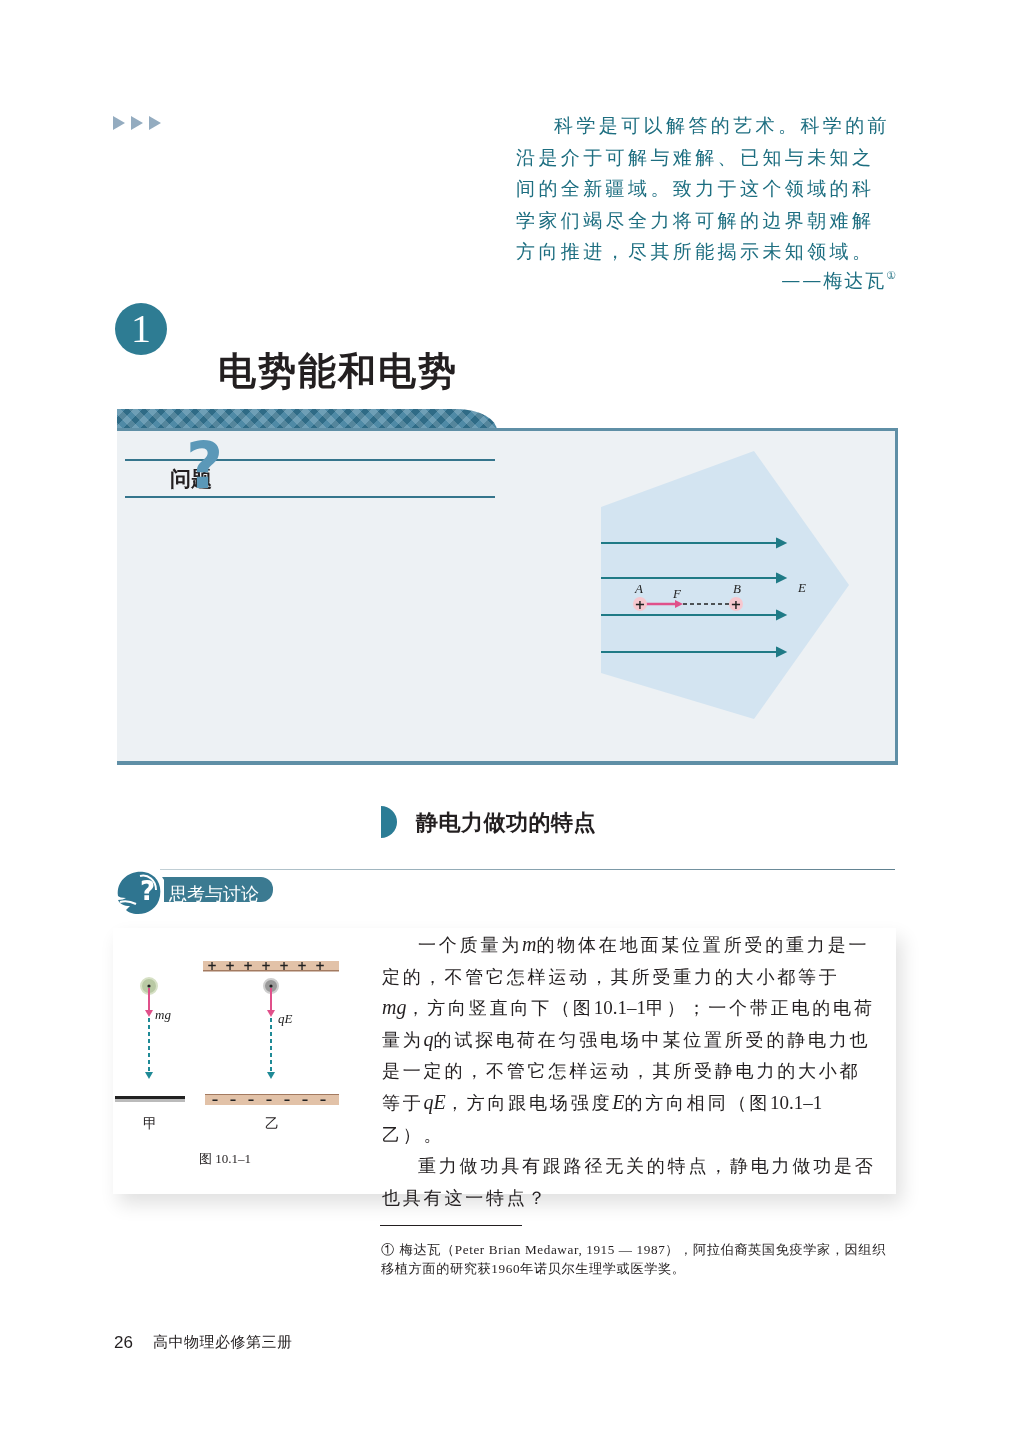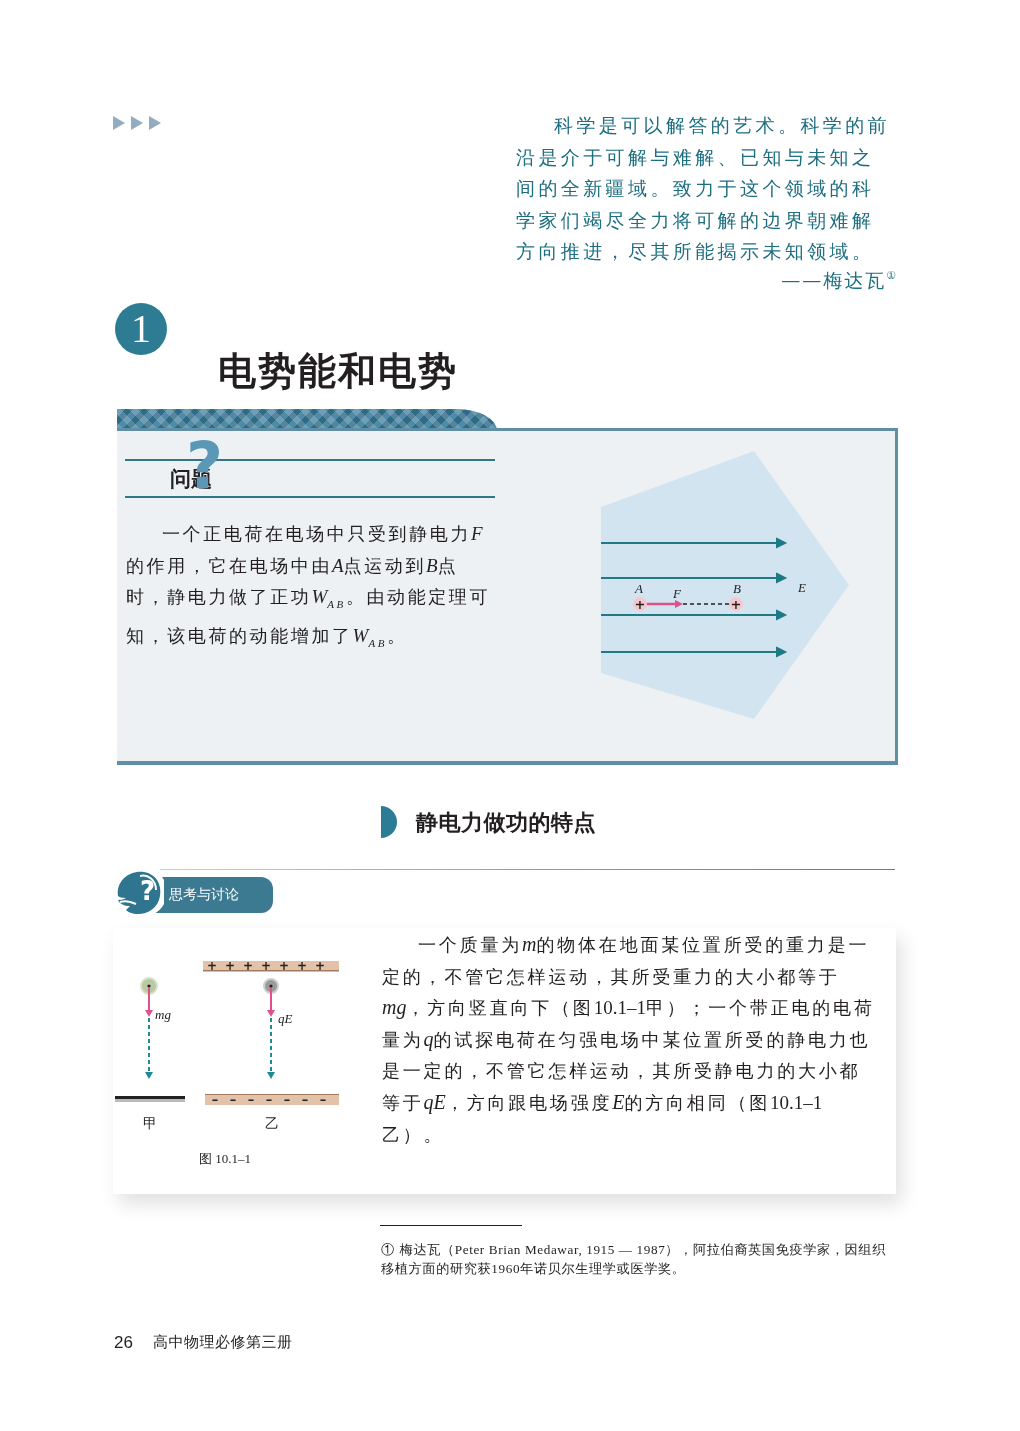--- a/index.html
+++ b/index.html
@@ -51,22 +51,22 @@
   .field { left: 601px; top: 451px; width: 248px; height: 268px; }
 
   
   .subsec-mark { left: 381px; top: 806px; width: 16px; height: 32px; background: #2b7c95;
                  border-radius: 0 16px 16px 0; }
   .subsec-title { left: 416px; top: 808px; font-size: 22px; font-weight: bold; color: #231f20;
                   font-family: Liberation Sans, sans-serif; letter-spacing: 0.5px; }
 
   
   .dline { left: 160px; top: 869px; width: 735px; height: 1px; background: linear-gradient(90deg, #c3d0d6, #7d9aa8 60%, #5f808f); }
-  .dbadge { left: 145px; top: 877px; width: 128px; height: 36px; background: #3b7a91; border-radius: 0 12px 12px 0;
-            color: #fff; font-size: 14px; line-height: 34px; padding-left: 24px; box-sizing: border-box;
+  .dbadge { left: 145px; top: 877px; width: 128px; height: 25px; background: #3b7a91; border-radius: 0 12px 12px 0;
+            color: #fff; font-size: 18px; line-height: 34px; padding-left: 24px; box-sizing: border-box;
             font-family: "DejaVu Sans", sans-serif; }
   .dicon { left: 112px; top: 866px; width: 52px; height: 52px; }
   .dbox { left: 113px; top: 928px; width: 783px; height: 266px; background: #ffffff;
           box-shadow: 6px 10px 18px rgba(0,0,0,0.12); }
   .dtext { left: 382px; top: 929px; width: 495px; font-size: 18px; line-height: 31.6px; letter-spacing: 2.8px;
            color: #231f20; }
   .dtext p { margin: 0; text-indent: 2em; }
   .dtext i { font-family: "Liberation Serif", serif; font-size: 20px; letter-spacing: 0; }
   .dtext .num { font-family: "Liberation Serif", serif; letter-spacing: 0; font-size: 19px; }
 
@@ -104,21 +104,20 @@
 <div class="abs sec-title">电势能和电势</div>
 
 <div class="abs qtab"></div>
 <div class="abs qbox"></div>
 <div class="abs qhead-line1"></div>
 <div class="abs qhead-line2"></div>
 <div class="abs qhead-label">问题</div>
 <div class="abs qmark">?</div>
 
 <div class="abs qtext">
-  <p><span>一个正电荷在电场中只受到静电力</span><i>F</i><span>的作用，它在电场中由</span><i>A</i><span>点运动到</span><i>B</i><span>点时，静电力做了正功</span><i>W</i><sub>AB</sub><span>。由动能定理可知，该电荷的动能增加了</span><i>W</i><sub>AB</sub><span>。</span></p>
 </div>
 
 <svg class="abs field" viewBox="0 0 248 268" width="248" height="268">
   <polygon points="0,56 153,0 248,134 153,268 0,222" fill="#d3e4f1"></polygon>
   <g stroke="#1f7a86" stroke-width="2" fill="#1f7a86">
     <line x1="0" y1="92" x2="176" y2="92"></line>
       <polygon points="176,88 184,92 176,96"></polygon>
     <line x1="0" y1="127" x2="176" y2="127"></line>
       <polygon points="176,123 184,127 176,131"></polygon>
     <line x1="0" y1="164" x2="176" y2="164"></line>
@@ -195,19 +194,20 @@
   <line x1="158" y1="63" x2="158" y2="118" stroke="#1f8a96" stroke-width="2" stroke-dasharray="4,3"></line>
   <polygon points="154,117 162,117 158,124" fill="#1f8a96"></polygon>
   <text x="165" y="68" font-size="13" font-style="italic" fill="#222" font-family="Liberation Serif, serif">qE</text>
 </svg>
 <div class="abs fig-label-a">甲</div>
 <div class="abs fig-label-b">乙</div>
 <div class="abs fig-caption">图 10.1–1</div>
 
 <div class="abs dtext">
   <p><span>一个质量为</span><i>m</i><span>的物体在地面某位置所受的重力是一定的，不管它怎样运动，其所受重力的大小都等于</span><i>mg</i><span>，方向竖直向下（图</span><span class="num">10.1–1</span><span>甲）；一个带正电的电荷量为</span><i>q</i><span>的试探电荷在匀强电场中某位置所受的静电力也是一定的，不管它怎样运动，其所受静电力的大小都等于</span><i>qE</i><span>，方向跟电场强度</span><i>E</i><span>的方向相同（图</span><span class="num">10.1–1</span><span>乙）。</span></p>
+  <p>重力做功具有跟路径无关的特点，静电力做功是否也具有这一特点？</p>
 </div>
 
 <div class="abs fnline"></div>
 <div class="abs footnote"><span>①</span> <span>梅达瓦（</span><span class="num">Peter Brian Medawar, 1915 — 1987</span><span>），阿拉伯裔英国免疫学家，因组织移植方面的研究获</span><span class="num">1960</span><span>年诺贝尔生理学或医学奖。</span></div>
 
 <div class="abs pgnum">26</div>
 <div class="abs pgbook">高中物理必修第三册</div>
 
 </body></html>

